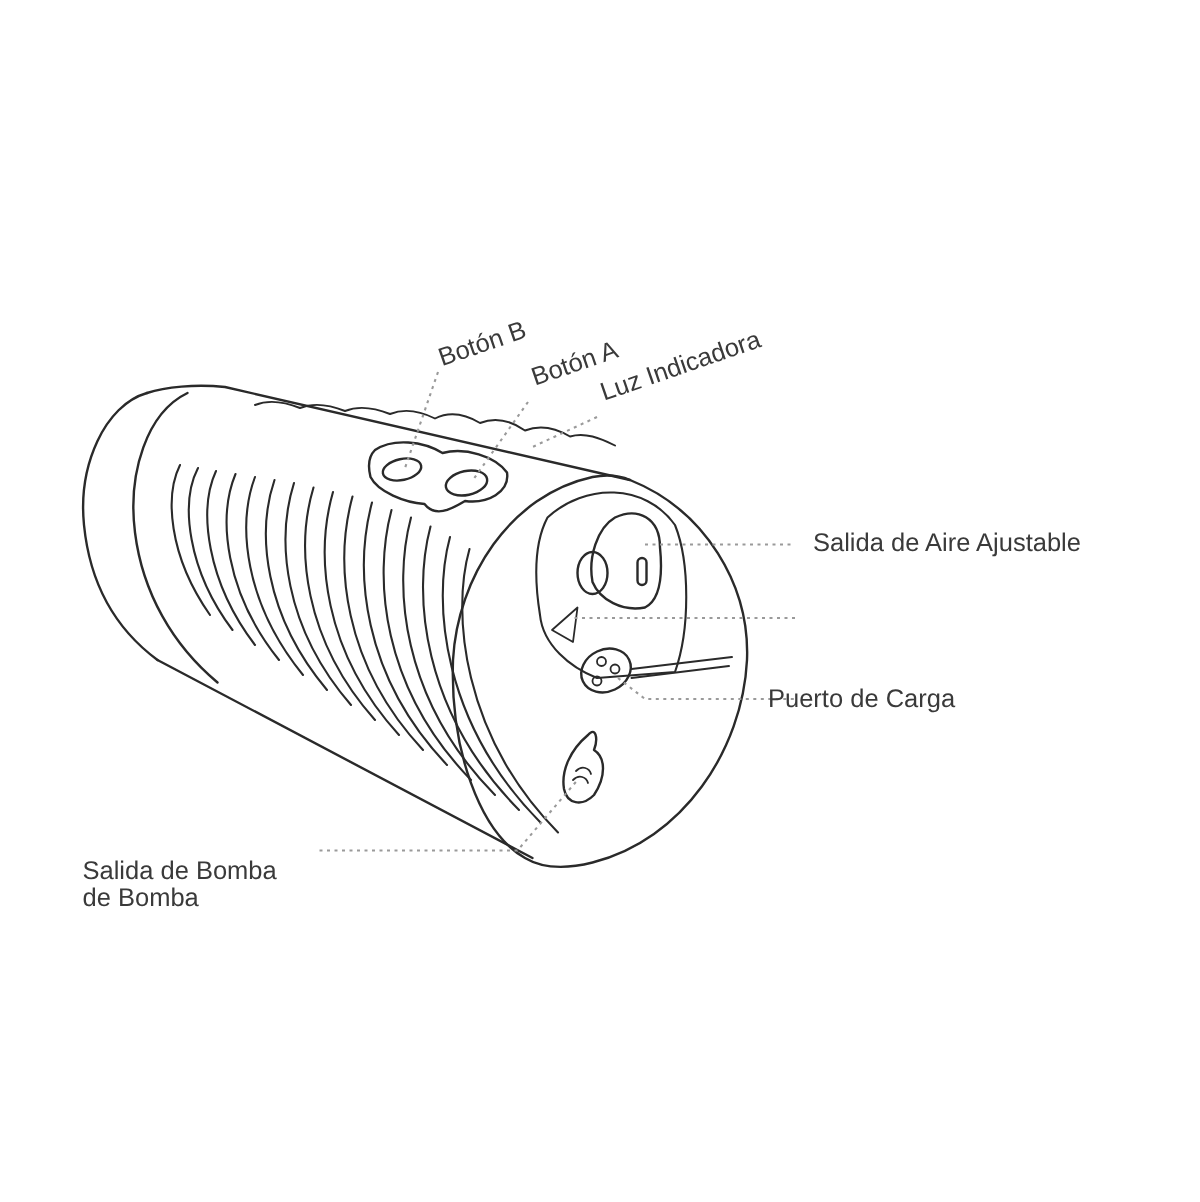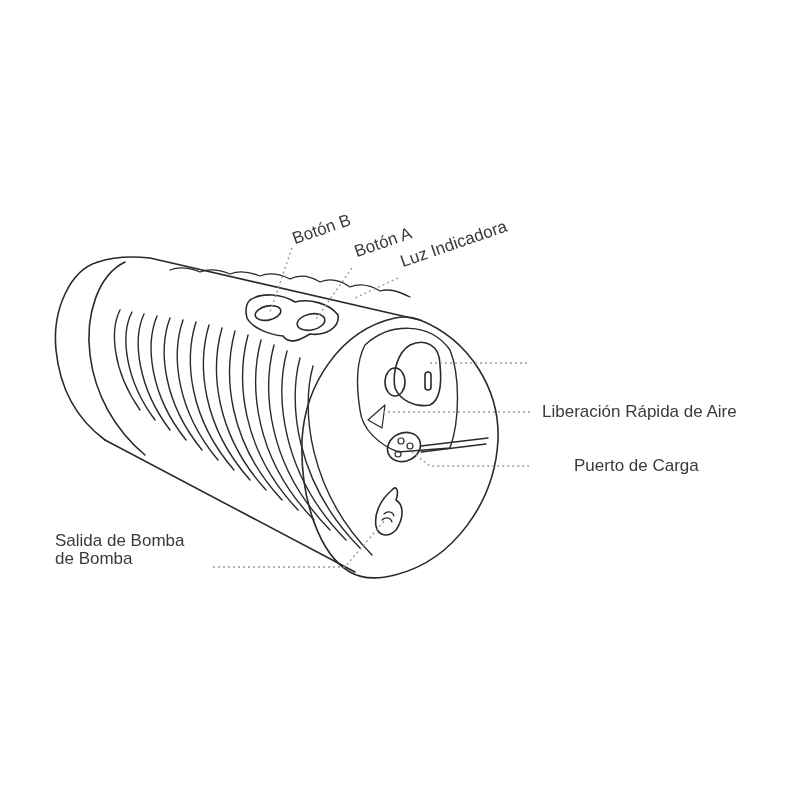--- a/index.html
+++ b/index.html
@@ -73,21 +73,21 @@
       <line x1="383" y1="412" x2="530" y2="412"></line>
       <polyline points="412,452 430,466 530,466"></polyline>
       <polyline points="213,567 345,567 385,520"></polyline>
     </g>
   </svg>
 
   <div class="lbl rot" style="left:296px; top:230px;">Botón B</div>
   <div class="lbl rot" style="left:358px; top:243px;">Botón A</div>
   <div class="lbl rot" style="left:404px; top:253px;">Luz Indicadora</div>
 
-  <div class="lbl" style="left:542px; top:403px;">Liberación Rápida de Aire</div>
-  <div class="lbl" style="left:574px; top:457px;">Puerto de Carga</div>
+  <div class="lbl" style="left:542px; top:353px;">Salida de Aire Ajustable</div>
+  <div class="lbl" style="left:512px; top:457px;">Puerto de Carga</div>
 
-  <div class="lbl" style="left:55px; top:532px;">
+  <div class="lbl" style="left:55px; top:572px;">
     <div>Salida de Bomba</div>
     <div>de Bomba</div>
   </div>
 
 </div>
 
 </body></html>

